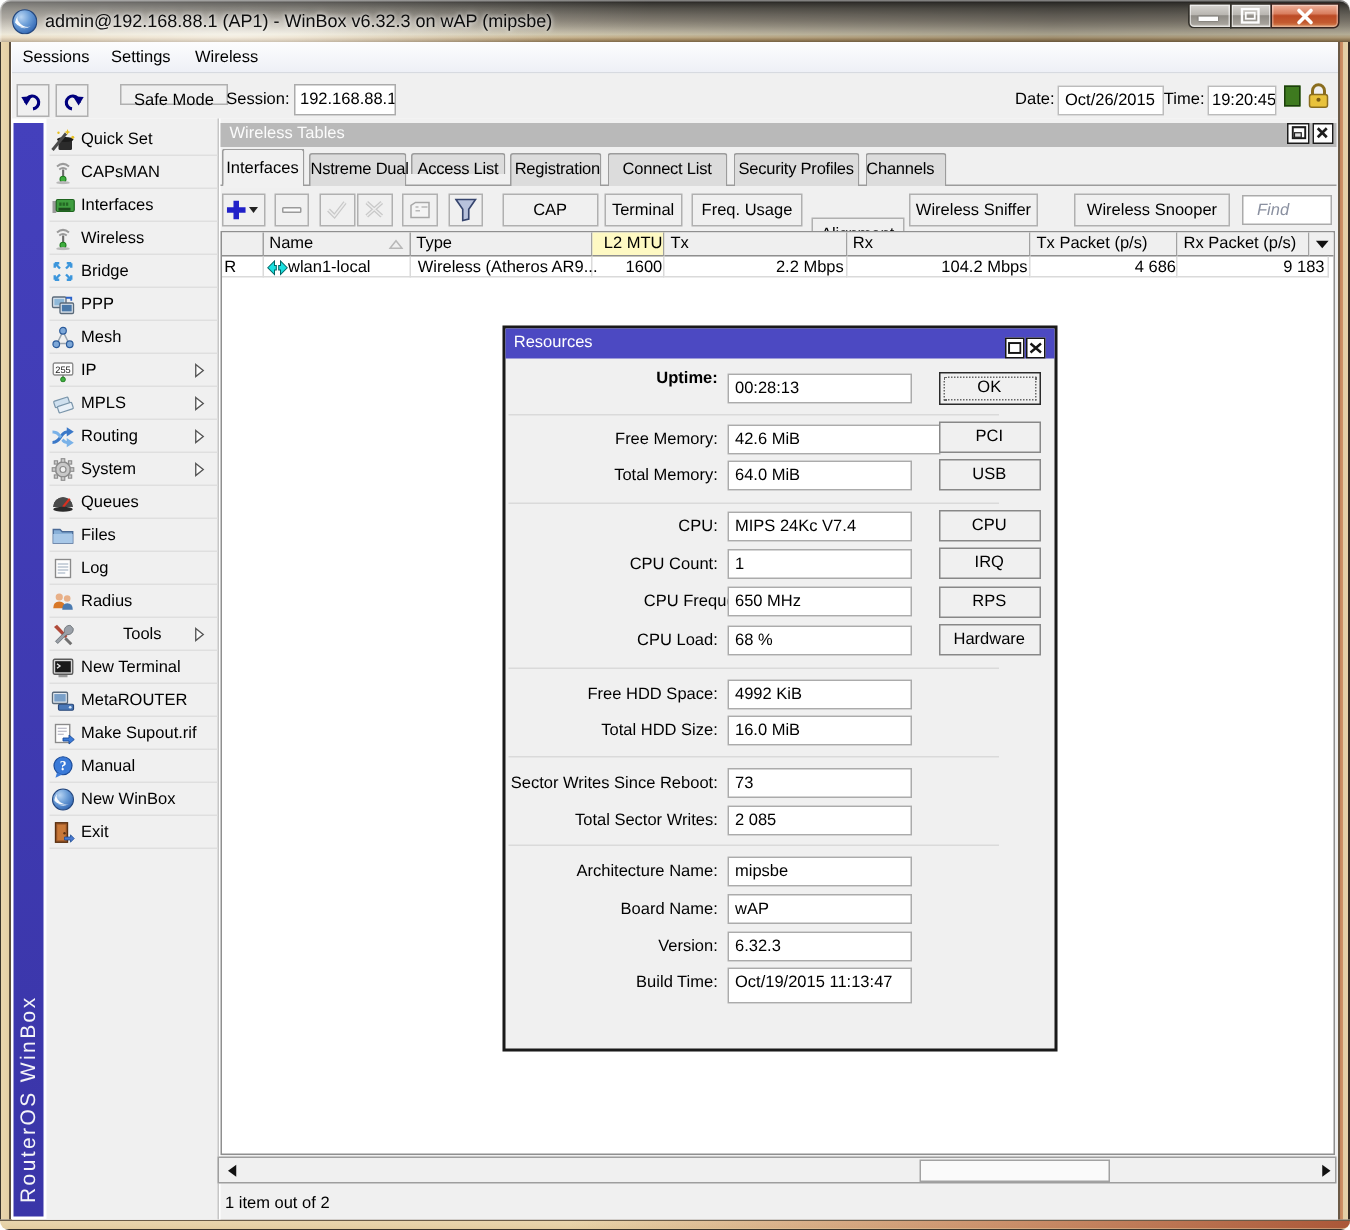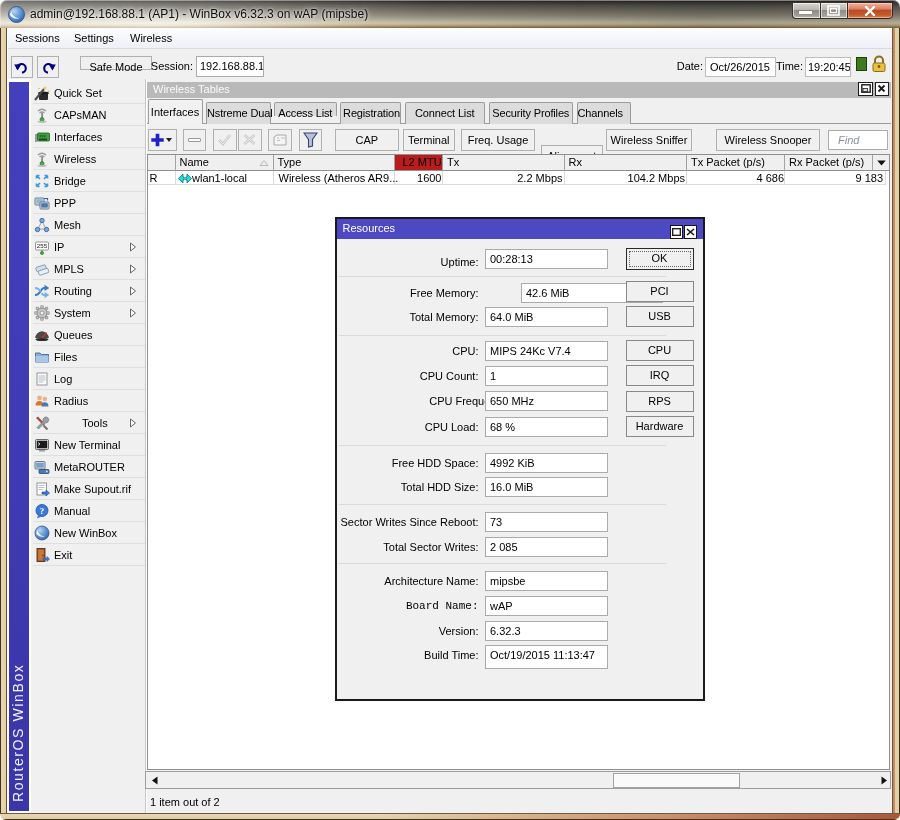--- a/index.html
+++ b/index.html
@@ -358,21 +358,21 @@
 <div class="btn" style="left:402.5px;top:129px;width:52.5px;height:21.5px;line-height:20px;">Terminal</div>
 <div class="btn" style="left:461px;top:129px;width:74px;height:21.5px;line-height:20px;">Freq. Usage</div>
 <div class="btn" style="left:541px;top:129px;width:61.5px;height:21.5px;line-height:20px;margin-top:16px;">Alignment</div>
 <div class="btn" style="left:606px;top:129px;width:86px;height:21.5px;line-height:20px;">Wireless Sniffer</div>
 <div class="btn" style="left:700px;top:129px;width:104px;height:21.5px;line-height:20px;margin-left:16px;">Wireless Snooper</div>
 <div class="inp" style="left:828px;top:129.5px;width:60px;height:20.5px;line-height:18.5px;text-align:left;padding-left:9px;color:#8a90a0;font-style:italic;">Find</div>
 <div class="a" style="left:147px;top:154px;width:743px;height:616px;background:#fff;border:1px solid #8f8f8f;box-sizing:border-box;"></div>
 <div class="a" style="left:147.5px;top:154.5px;width:28px;height:16.3px;background:#efefef;border-right:1px solid #a2a2a2;border-bottom:1px solid #8f8f8f;box-sizing:border-box;line-height:15.5px;padding-left:4px;white-space:nowrap;overflow:hidden;"></div>
 <div class="a" style="left:175.5px;top:154.5px;width:98px;height:16.3px;background:#efefef;border-right:1px solid #a2a2a2;border-bottom:1px solid #8f8f8f;box-sizing:border-box;line-height:15.5px;padding-left:4px;white-space:nowrap;overflow:hidden;">Name</div>
 <div class="a" style="left:273.5px;top:154.5px;width:121px;height:16.3px;background:#efefef;border-right:1px solid #a2a2a2;border-bottom:1px solid #8f8f8f;box-sizing:border-box;line-height:15.5px;padding-left:4px;white-space:nowrap;overflow:hidden;">Type</div>
-<div class="a" style="left:394.5px;top:154.5px;width:48.5px;height:16.3px;background:#b91c1c;border-right:1px solid #a2a2a2;border-bottom:1px solid #8f8f8f;box-sizing:border-box;line-height:15.5px;padding-left:8px;white-space:nowrap;overflow:hidden;">L2 MTU</div>
+<div class="a" style="left:394.5px;top:154.5px;width:48.5px;height:16.3px;background:#fef9c3;border-right:1px solid #a2a2a2;border-bottom:1px solid #8f8f8f;box-sizing:border-box;line-height:15.5px;padding-left:8px;white-space:nowrap;overflow:hidden;">L2 MTU</div>
 <div class="a" style="left:443px;top:154.5px;width:121.5px;height:16.3px;background:#efefef;border-right:1px solid #a2a2a2;border-bottom:1px solid #8f8f8f;box-sizing:border-box;line-height:15.5px;padding-left:4px;white-space:nowrap;overflow:hidden;">Tx</div>
 <div class="a" style="left:564.5px;top:154.5px;width:122.5px;height:16.3px;background:#efefef;border-right:1px solid #a2a2a2;border-bottom:1px solid #8f8f8f;box-sizing:border-box;line-height:15.5px;padding-left:4px;white-space:nowrap;overflow:hidden;">Rx</div>
 <div class="a" style="left:687px;top:154.5px;width:98px;height:16.3px;background:#efefef;border-right:1px solid #a2a2a2;border-bottom:1px solid #8f8f8f;box-sizing:border-box;line-height:15.5px;padding-left:4px;white-space:nowrap;overflow:hidden;">Tx Packet (p/s)</div>
 <div class="a" style="left:785px;top:154.5px;width:87.5px;height:16.3px;background:#efefef;border-right:1px solid #a2a2a2;border-bottom:1px solid #8f8f8f;box-sizing:border-box;line-height:15.5px;padding-left:4px;white-space:nowrap;overflow:hidden;">Rx Packet (p/s)</div>
 <div class="a" style="left:872.5px;top:154.5px;width:16.5px;height:16.3px;background:#efefef;border-bottom:1px solid #8f8f8f;box-sizing:border-box;"></div>
 <svg class="a" style="left:875.5px;top:158.5px" width="11" height="8" viewBox="0 0 13 8">
     <path d="M1.5 1 L11.5 1 L6.5 7 Z" fill="#111"></path>
   </svg>
 <svg class="a" style="left:259px;top:159px" width="10" height="8" viewBox="0 0 10 8">
     <path d="M5 1.5 L9 6.5 L1 6.5 Z" fill="none" stroke="#b8b8b8" stroke-width="1"></path>
@@ -413,45 +413,45 @@
 <div class="a" style="left:336.5px;top:219px;width:366px;height:19.5px;background:#4c49c2;"></div>
 <div class="lbl" style="left:342.5px;top:219px;height:19.5px;line-height:19px;color:#fff;">Resources</div>
 <div class="a" style="left:669.5px;top:224.5px;width:13px;height:14.5px;background:#fff;border:1.5px solid #161616;box-sizing:border-box;"></div>
 <svg class="a" style="left:671.5px;top:227.5px" width="9" height="8" viewBox="0 0 9 8">
     <rect x="0.7" y="0.7" width="7.6" height="6.6" fill="none" stroke="#161616" stroke-width="1.3"></rect>
   </svg>
 <div class="a" style="left:683.5px;top:224.5px;width:13px;height:14.5px;background:#fff;border:1.5px solid #161616;box-sizing:border-box;"></div>
 <svg class="a" style="left:685.5px;top:227.5px" width="9" height="8" viewBox="0 0 9 8">
     <path d="M1 1 L8 7 M8 1 L1 7" stroke="#161616" stroke-width="1.6"></path>
   </svg>
-<div class="lbl r" style="left:335px;top:252px;width:143.5px;height:20px;line-height:20px;">Uptime:</div>
+<div class="lbl r" style="left:335px;top:242px;width:143.5px;height:20px;line-height:20px;font-weight:bold;">Uptime:</div>
 <div class="inp" style="left:485px;top:249px;width:122.5px;height:20px;line-height:18px;">00:28:13</div>
 <div class="lbl r" style="left:335px;top:282.5px;width:143.5px;height:20px;line-height:20px;">Free Memory:</div>
-<div class="inp" style="left:485px;top:282.5px;width:142px;height:20px;line-height:18px;margin-left:36px;">42.6 MiB</div>
+<div class="inp" style="left:485px;top:282.5px;width:142px;height:20px;line-height:18px;">42.6 MiB</div>
 <div class="lbl r" style="left:335px;top:307px;width:143.5px;height:20px;line-height:20px;">Total Memory:</div>
 <div class="inp" style="left:485px;top:307px;width:122.5px;height:20px;line-height:18px;">64.0 MiB</div>
 <div class="lbl r" style="left:335px;top:341px;width:143.5px;height:20px;line-height:20px;">CPU:</div>
 <div class="inp" style="left:485px;top:341px;width:122.5px;height:20px;line-height:18px;">MIPS 24Kc V7.4</div>
 <div class="lbl r" style="left:335px;top:366px;width:143.5px;height:20px;line-height:20px;">CPU Count:</div>
 <div class="inp" style="left:485px;top:366px;width:122.5px;height:20px;line-height:18px;">1</div>
 <div class="lbl r" style="left:335px;top:391px;width:143.5px;height:20px;line-height:20px;padding-left:32px;">CPU Frequency:</div>
 <div class="inp" style="left:485px;top:391px;width:122.5px;height:20px;line-height:18px;">650 MHz</div>
 <div class="lbl r" style="left:335px;top:416.5px;width:143.5px;height:20px;line-height:20px;">CPU Load:</div>
 <div class="inp" style="left:485px;top:416.5px;width:122.5px;height:20px;line-height:18px;">68 %</div>
 <div class="lbl r" style="left:335px;top:452.5px;width:143.5px;height:20px;line-height:20px;">Free HDD Space:</div>
 <div class="inp" style="left:485px;top:452.5px;width:122.5px;height:20px;line-height:18px;">4992 KiB</div>
 <div class="lbl r" style="left:335px;top:477px;width:143.5px;height:20px;line-height:20px;">Total HDD Size:</div>
 <div class="inp" style="left:485px;top:477px;width:122.5px;height:20px;line-height:18px;">16.0 MiB</div>
 <div class="lbl r" style="left:335px;top:512px;width:143.5px;height:20px;line-height:20px;">Sector Writes Since Reboot:</div>
 <div class="inp" style="left:485px;top:512px;width:122.5px;height:20px;line-height:18px;">73</div>
 <div class="lbl r" style="left:335px;top:536.5px;width:143.5px;height:20px;line-height:20px;">Total Sector Writes:</div>
 <div class="inp" style="left:485px;top:536.5px;width:122.5px;height:20px;line-height:18px;">2 085</div>
 <div class="lbl r" style="left:335px;top:571px;width:143.5px;height:20px;line-height:20px;">Architecture Name:</div>
 <div class="inp" style="left:485px;top:571px;width:122.5px;height:20px;line-height:18px;">mipsbe</div>
-<div class="lbl r" style="left:335px;top:595.5px;width:143.5px;height:20px;line-height:20px;font-family:Liberation Mono, monospace;">Board Name:</div>
+<div class="lbl r" style="left:335px;top:595.5px;width:143.5px;height:20px;line-height:20px;">Board Name:</div>
 <div class="inp" style="left:485px;top:595.5px;width:122.5px;height:20px;line-height:18px;">wAP</div>
 <div class="lbl r" style="left:335px;top:620.5px;width:143.5px;height:20px;line-height:20px;">Version:</div>
 <div class="inp" style="left:485px;top:620.5px;width:122.5px;height:20px;line-height:18px;">6.32.3</div>
 <div class="lbl r" style="left:335px;top:645px;width:143.5px;height:20px;line-height:20px;">Build Time:</div>
 <div class="inp" style="left:485px;top:645px;width:122.5px;height:24px;line-height:18px;">Oct/19/2015 11:13:47</div>
 <div class="a" style="left:339px;top:276px;width:327px;height:1px;background:#dadada;"></div>
 <div class="a" style="left:339px;top:334.5px;width:327px;height:1px;background:#dadada;"></div>
 <div class="a" style="left:339px;top:444.5px;width:327px;height:1px;background:#dadada;"></div>
 <div class="a" style="left:339px;top:503.5px;width:327px;height:1px;background:#dadada;"></div>
 <div class="a" style="left:339px;top:563px;width:327px;height:1px;background:#dadada;"></div>

